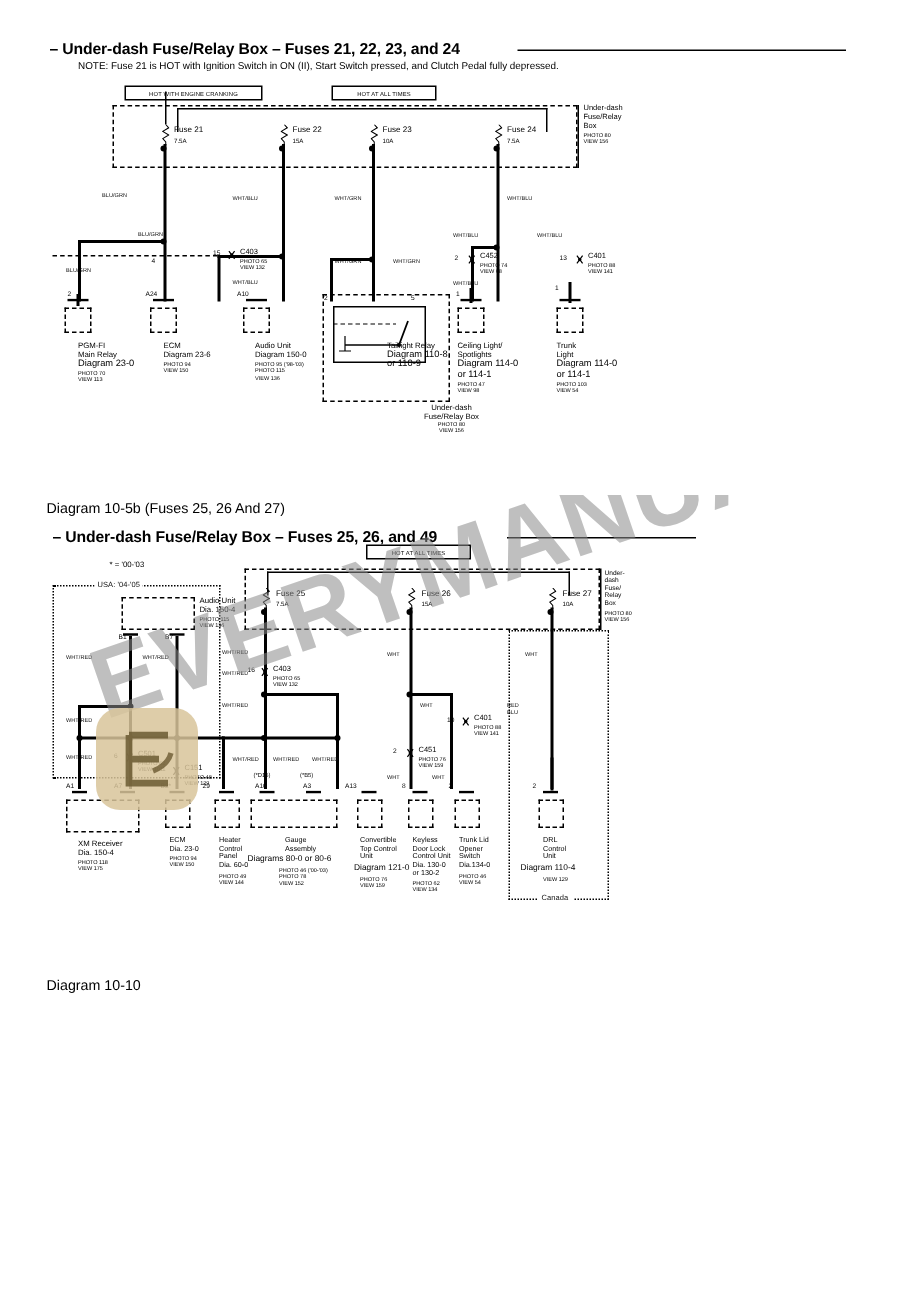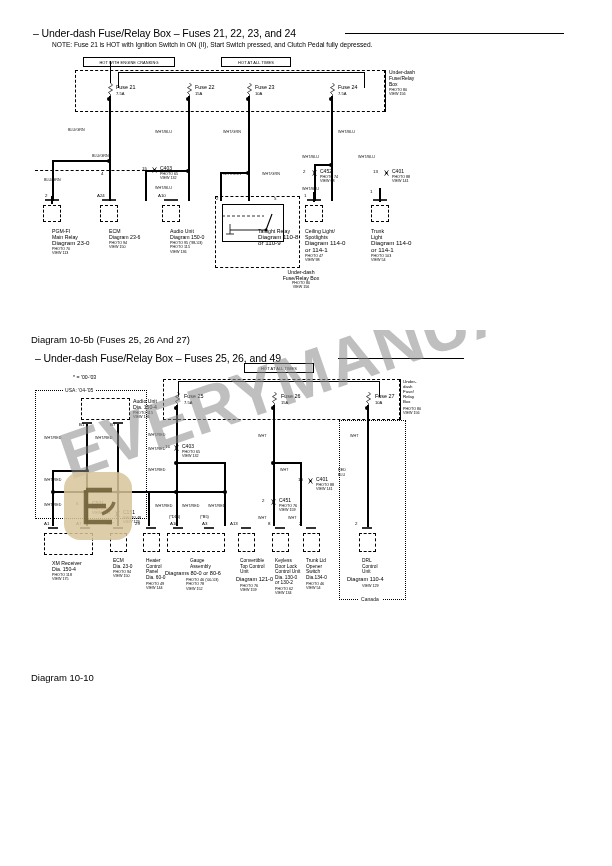--- a/index.html
+++ b/index.html
@@ -16,21 +16,21 @@
     width: 612px; height: 866px;
     background: #fff;
   }
 
   
   .abs { position: absolute; }
 
   
   .sec-title {
     font-size: 10.5px;
-    font-weight: normal;
+    font-weight: bold;
     letter-spacing: -0.1px;
     white-space: nowrap;
   }
   .sec-rule {
     position: absolute;
     height: 0; border-top: 1.6px solid #000;
   }
   .diagram-caption {
     font-size: 9.5px;
     white-space: nowrap;
@@ -698,21 +698,21 @@
       <div>Unit</div>
     </div>
     <div class="comp-label" style="left:347px; top:576px; font-size:5.6px;">
       <div>Diagram 110-4</div>
     </div>
     <div class="comp-sub" style="left:362px; top:584px;">
       <div>VIEW 129</div>
     </div>
   </div>
 
-  <div class="abs diagram-caption" style="left:31px; top:672px;">Diagram 10-10</div>
+  <div class="abs diagram-caption" style="left:31px; top:652px;">Diagram 10-10</div>
 
   <svg id="wm-text" viewBox="0 0 560 230">
     <text x="10" y="150" transform="rotate(-19 10 150)" font-family="Liberation Sans, sans-serif" font-size="66" font-weight="bold" fill="#8a8a8a" fill-opacity="0.55" letter-spacing="1">EVERYMANUALS.COM</text>
   </svg>
   <svg id="wm-logo" viewBox="0 0 72 72">
     <rect x="2" y="2" width="68" height="68" rx="16" fill="#d8c49a" fill-opacity="0.85"></rect>
     <path d="M24 20 H50 M24 20 V52 H50 M24 36 H44" stroke="#6b5a32" stroke-width="4.5" fill="none" stroke-opacity="0.85"></path>
     <path d="M40 44 q10 -4 12 -12" stroke="#6b5a32" stroke-width="3.5" fill="none" stroke-opacity="0.8"></path>
   </svg>
 

